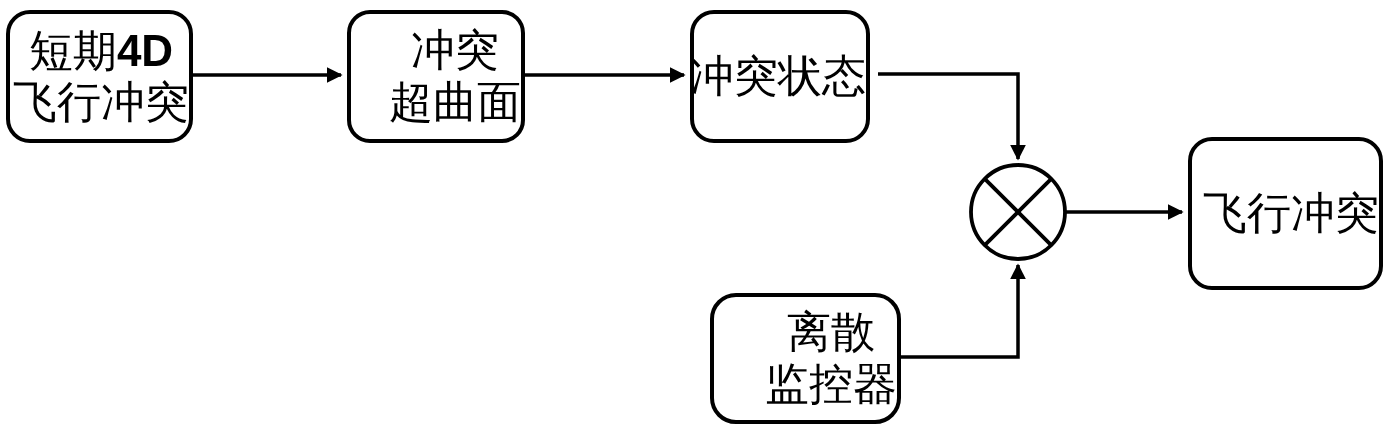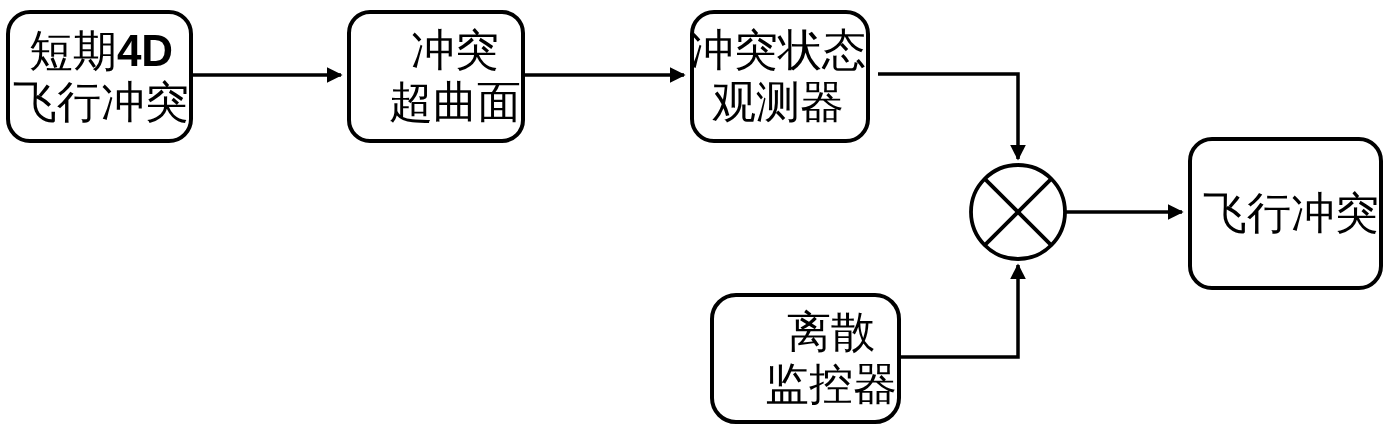--- a/index.html
+++ b/index.html
@@ -85,21 +85,20 @@
   <div class="node" style="left:347px; top:10px; width:178px; height:133px;border-radius:23px;">
     <div class="label">
       <span class="line">冲突</span>
       <span class="line">超曲面</span>
     </div>
   </div>
 
   <div class="node" style="left:690px; top:10px; width:180px; height:133px;">
     <div class="label">
       <span class="line">冲突状态</span>
-      <span class="line">观测器</span>
     </div>
   </div>
 
   <div class="node" style="left:710px; top:293px; width:191px; height:131px;border-radius:26px;">
     <div class="label">
       <span class="line">离散</span>
       <span class="line">监控器</span>
     </div>
   </div>
 

